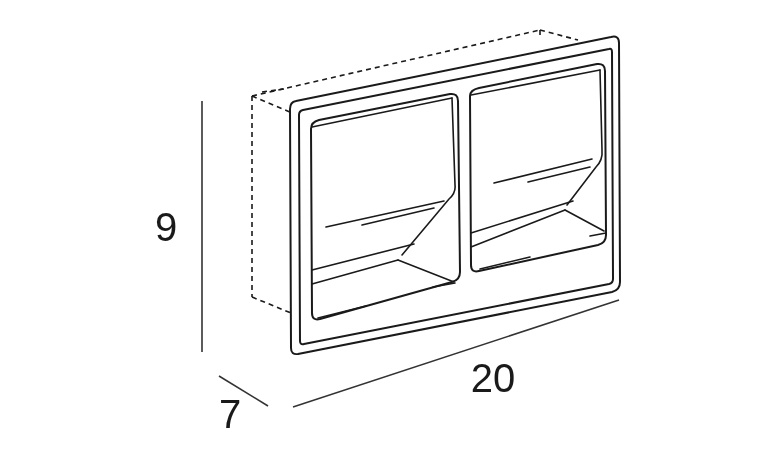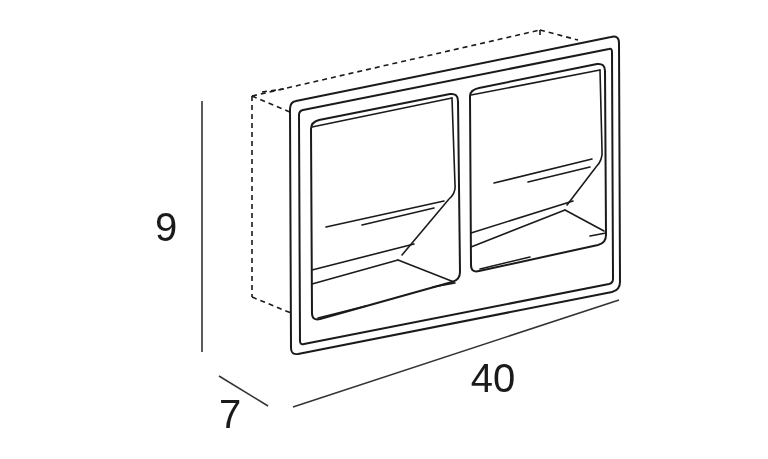--- a/index.html
+++ b/index.html
@@ -79,14 +79,14 @@
 
     <g>
       <line class="dimline" x1="202" y1="101" x2="202" y2="352"></line>
       <line class="dimline" x1="219" y1="376" x2="268" y2="406"></line>
       <line class="dimline" x1="293" y1="407" x2="619" y2="300"></line>
     </g>
   </svg>
 
   <div class="dim-label" style="left:166px; top:227px;">9</div>
   <div class="dim-label" style="left:230px; top:414px;">7</div>
-  <div class="dim-label" style="left:493px; top:378px;">40</div>
+  <div class="dim-label" style="left:493px; top:378px;">20</div>
 </div>
 
 </body></html>

